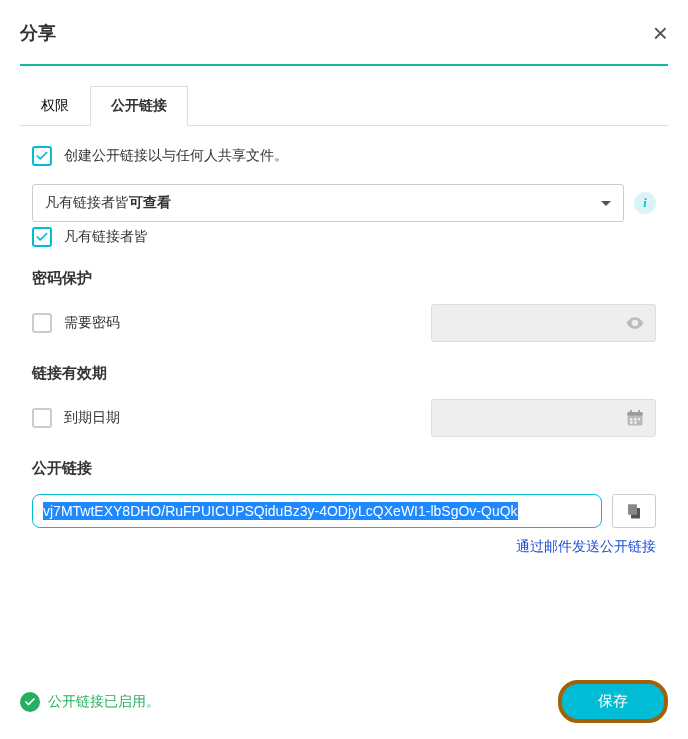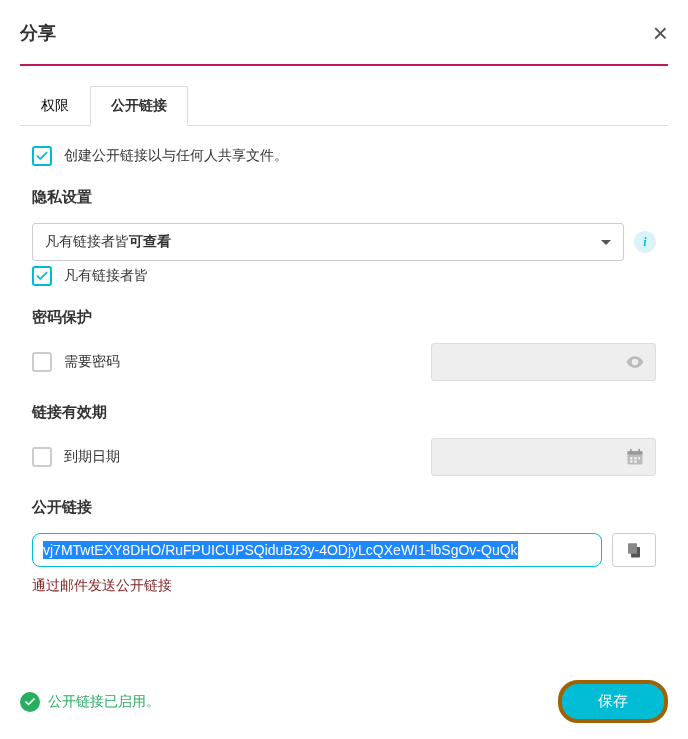--- a/index.html
+++ b/index.html
@@ -11,21 +11,21 @@
     width: 688px;
     height: 739px;
     position: relative;
   }
   .dialog { padding: 20px 20px 0 20px; }
   .header {
     display: flex;
     justify-content: space-between;
     align-items: center;
     padding-bottom: 18px;
-    border-bottom: 2px solid #be185d;
+    border-bottom: 2px solid #14b8a6;
   }
   .header h2 { font-size: 18px; font-weight: bold; }
   .close-btn {
     font-size: 26px; font-weight: 300; color: #555;
     background: none; border: none; cursor: pointer; line-height: 1;
   }
   .tabs {
     display: flex;
     border-bottom: 1px solid #ddd;
     margin-top: 20px;
@@ -121,23 +121,23 @@
   }
   .copy-btn {
     width: 44px;
     border: 1px solid #ccc;
     border-radius: 3px;
     background: #fff;
     display: flex; align-items: center; justify-content: center;
     cursor: pointer;
   }
   .email-link {
-    text-align: left;
+    text-align: right;
     margin-top: 10px;
-    color: #7f1d1d;
+    color: #1d4ed8;
     font-size: 14px;
     cursor: pointer;
   }
   .footer {
     position: absolute;
     bottom: 16px; left: 20px; right: 20px;
     display: flex; justify-content: space-between; align-items: center;
   }
   .status { display: flex; align-items: center; gap: 8px; color: #27ae60; font-weight: 500; }
   .status-icon {
@@ -174,21 +174,20 @@
 
     <div class="row">
       <span class="checkbox">
         <svg viewBox="0 0 24 24">
             <path d="M4 12l5 5L20 6" stroke="#00bcd4" stroke-width="3" fill="none" stroke-linecap="round" stroke-linejoin="round"></path>
           </svg>
       </span>
       <span>创建公开链接以与任何人共享文件。</span>
     </div>
 
-    <div class="section-title">隐私设置</div>
     <div class="select-row">
       <div class="select">
         <span>
           <span>凡有链接者皆</span><b>可查看</b>
         </span>
         <span class="caret"></span>
       </div>
       <div class="info-badge">i</div>
     </div>
     <div class="row">

